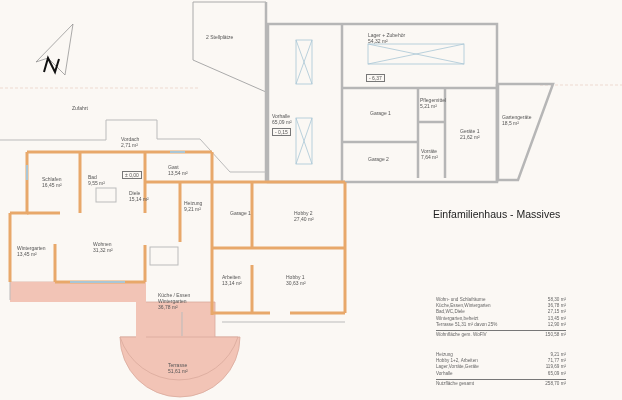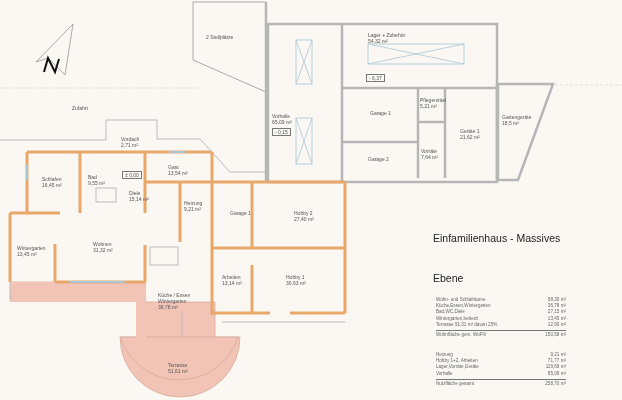--- a/index.html
+++ b/index.html
@@ -1,19 +1,19 @@
 <!DOCTYPE html>
 <html><head>
 <meta charset="utf-8">
 <style>
   html,body{margin:0;padding:0;}
   body{width:622px;height:400px;overflow:hidden;background:#fbf8f4;font-family:"Liberation Sans",sans-serif;position:relative;}
   #plan{position:absolute;left:0;top:0;width:622px;height:400px;}
   .lbl{position:absolute;font-size:5px;color:#555;line-height:6px;white-space:nowrap;}
-  .title{position:absolute;left:433px;font-size:10.5px;color:#222;line-height:13px;font-family:"Liberation Sans",sans-serif;margin-top:24px;}
+  .title{position:absolute;left:433px;font-size:10.5px;color:#222;line-height:13px;font-family:"Liberation Sans",sans-serif;}
   .tbl{position:absolute;left:436px;width:130px;font-size:4.6px;color:#666;}
   .tbl .row{display:flex;justify-content:space-between;height:6.2px;line-height:6.2px;}
   .tbl .sum{border-top:1px solid #777;margin-top:2px;padding-top:1px;}
 </style>
 </head>
 <body>
 
 <svg id="plan" viewBox="0 0 622 400" xmlns="http://www.w3.org/2000/svg">
 
   <line x1="0" y1="88" x2="200" y2="88" stroke="#e6c7b8" stroke-width="0.6" stroke-dasharray="3,2"></line>
@@ -121,21 +121,20 @@
 <div class="lbl" style="left:93px;top:241px;"><span>Wohnen</span><br><span>31,32 m²</span></div>
 <div class="lbl" style="left:222px;top:274px;"><span>Arbeiten</span><br><span>13,14 m²</span></div>
 <div class="lbl" style="left:286px;top:274px;"><span>Hobby 1</span><br><span>30,63 m²</span></div>
 <div class="lbl" style="left:158px;top:292px;"><span>Küche / Essen</span><br><span>Wintergarten</span><br><span>36,78 m²</span></div>
 <div class="lbl" style="left:168px;top:362px;"><span>Terrasse</span><br><span>51,61 m²</span></div>
 
 <div class="title" style="top:208px;">
   <div>Einfamilienhaus - Massives</div>
 </div>
 <div class="title" style="top:248px;">
-  <div>Ebene</div>
 </div>
 
 <div class="tbl" style="top:297px;">
   <div class="row">
       <span>Wohn- und Schlafräume</span>
       <span>58,30 m²</span>
     </div>
   <div class="row">
       <span>Küche,Essen,Wintergarten</span>
       <span>36,78 m²</span>

